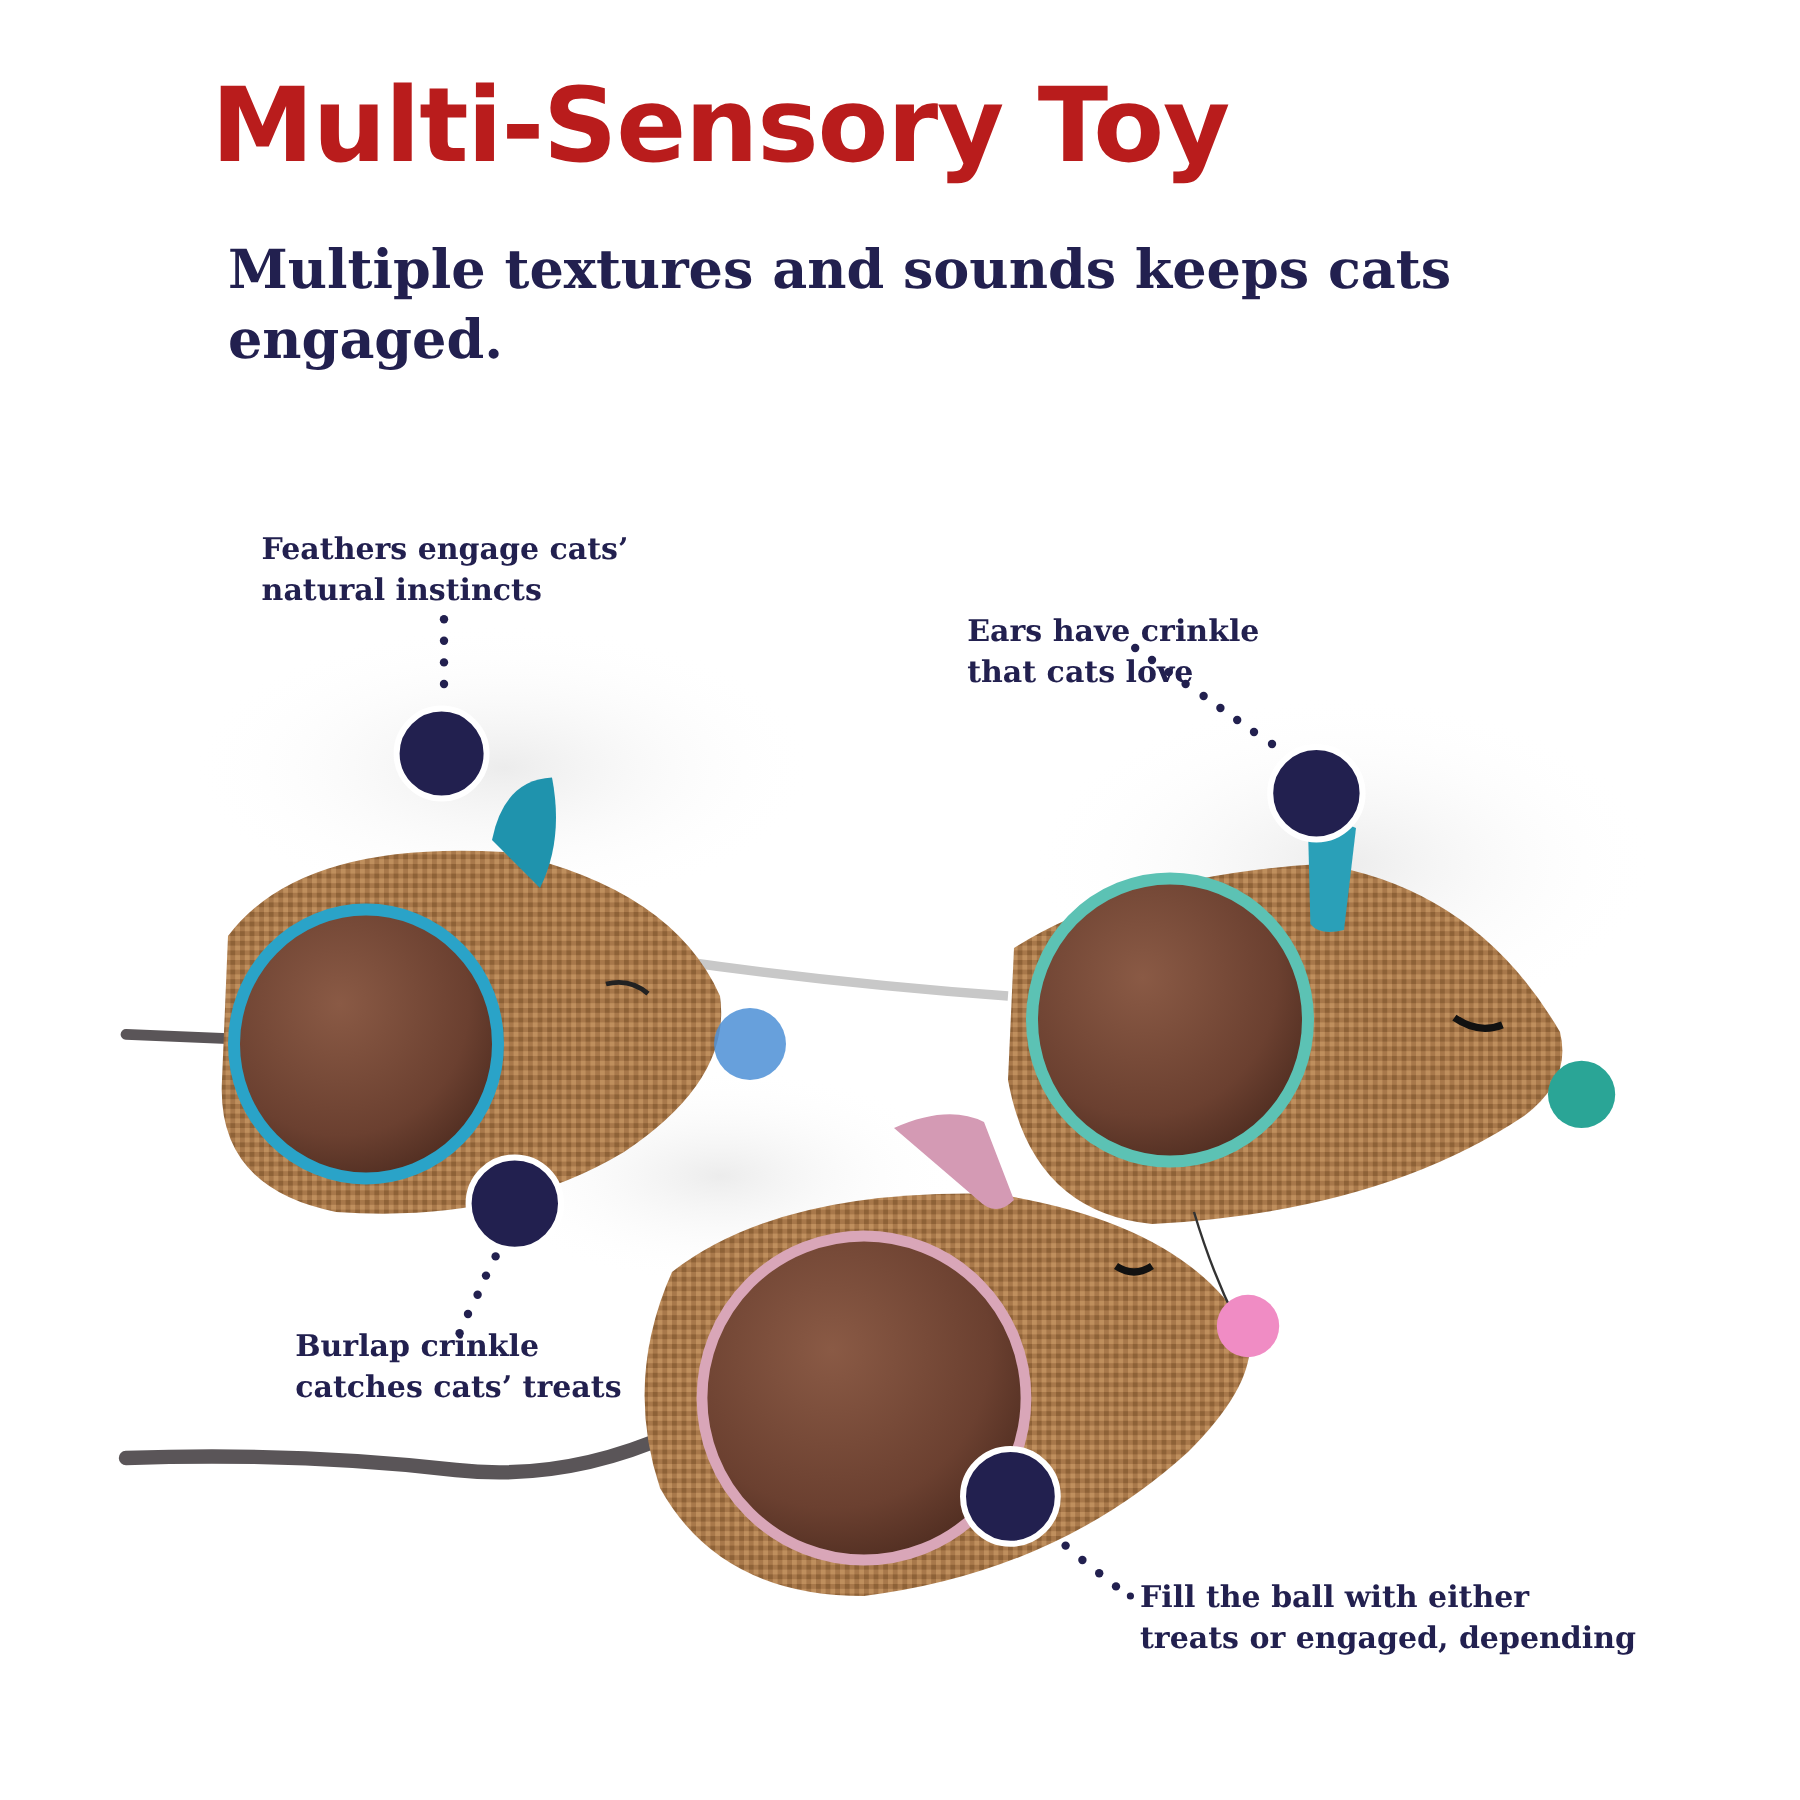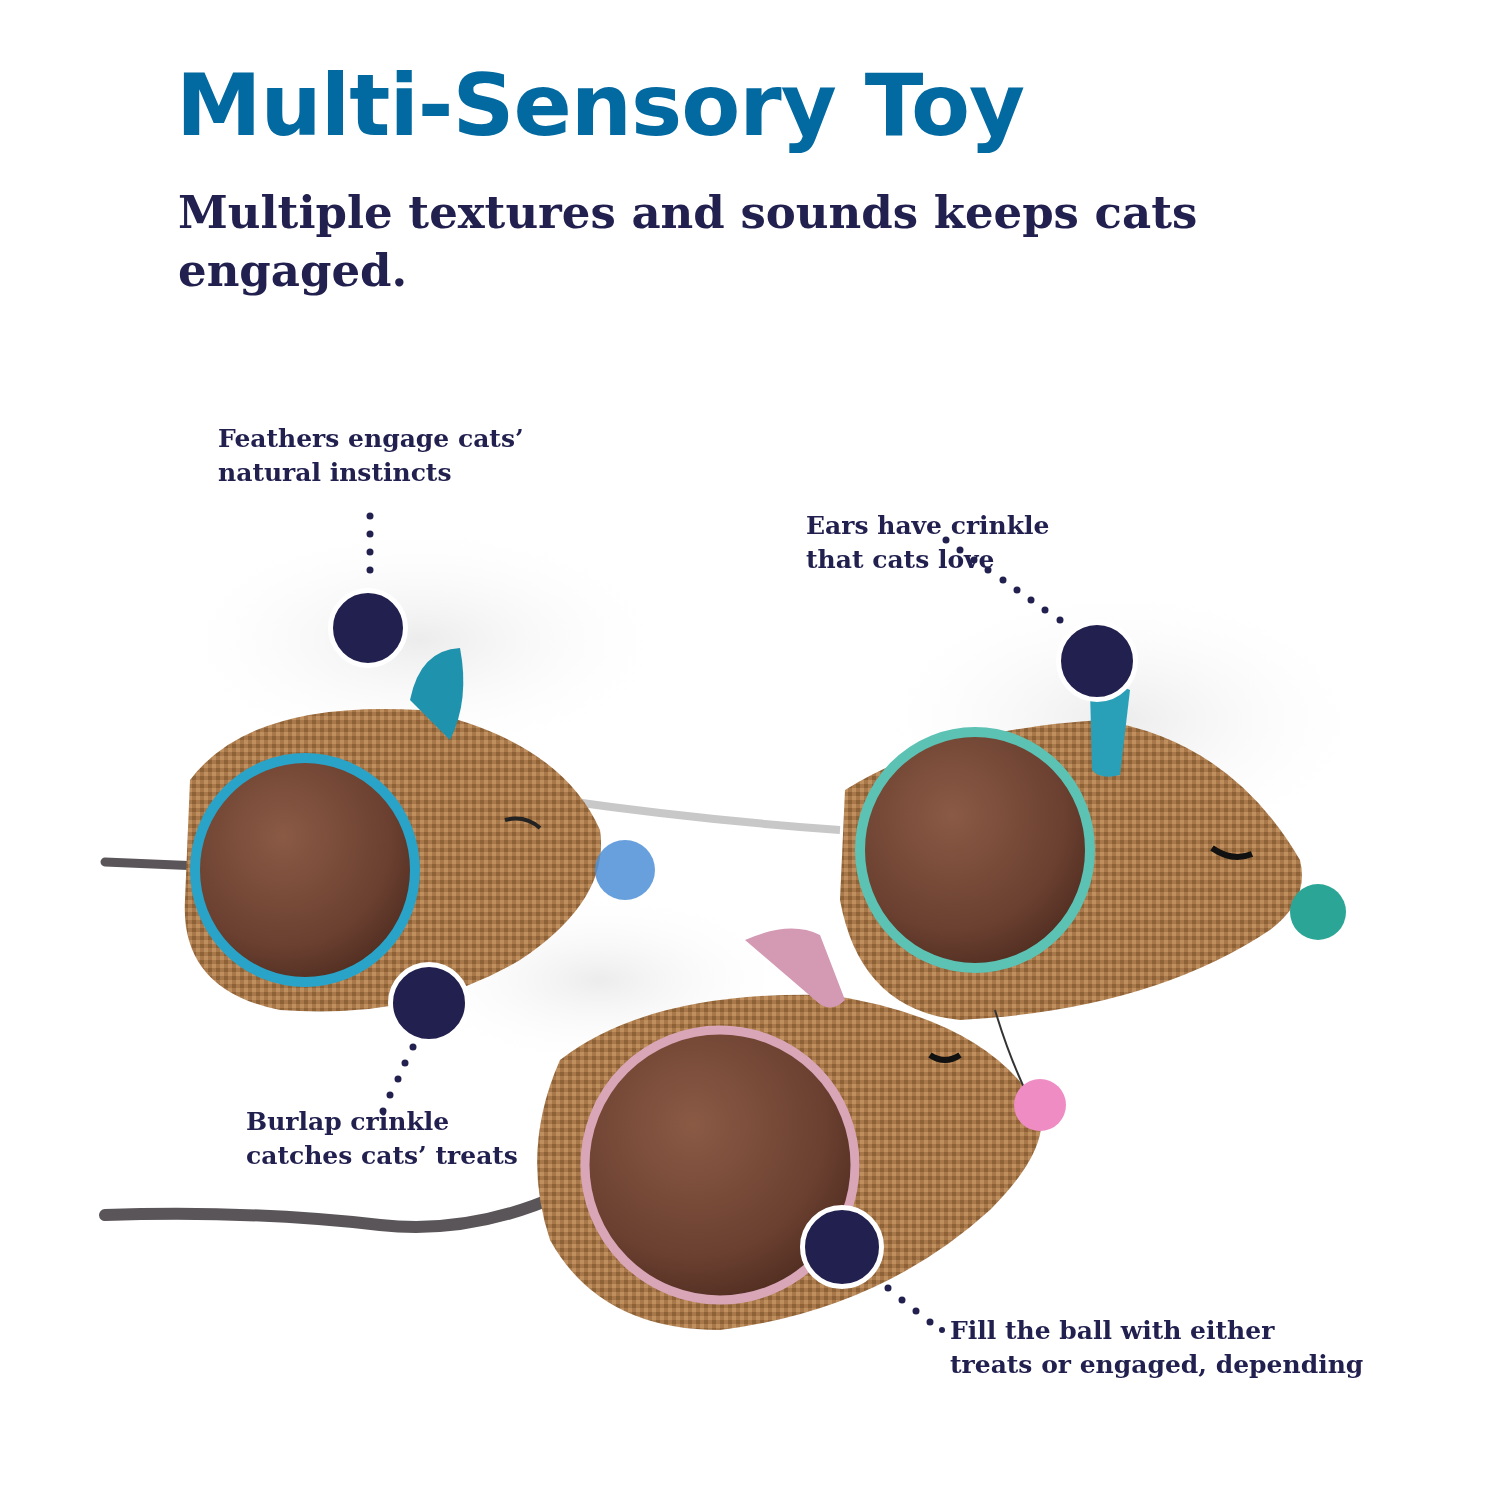--- a/index.html
+++ b/index.html
@@ -1,18 +1,18 @@
 <!DOCTYPE html>
 <html><head>
 <meta charset="utf-8">
 <style>
   html, body { margin: 0; padding: 0; background: #ffffff; }
   body { width: 1500px; height: 1500px; position: relative; overflow: hidden; font-family: "DejaVu Serif", serif; color: #22204f; }
-  .title { position: absolute; left: 176px; top: 62px; font-family: "DejaVu Sans", sans-serif; font-weight: 700; font-size: 86px; letter-spacing: -1px; line-height: 1; color: #0369a1; margin: 0; }
-  .subtitle { position: absolute; left: 178px; top: 184px; width: 1080px; font-family: "DejaVu Serif", serif; font-weight: 700; font-size: 45px; line-height: 58px; color: #22204f; margin: 0; }
+  .title { position: absolute; left: 176px; top: 62px; font-family: "DejaVu Sans", sans-serif; font-weight: 700; font-size: 86px; letter-spacing: -1px; line-height: 1; color: #b91c1c; margin: 0; }
+  .subtitle { position: absolute; left: 178px; top: 184px; width: 1080px; font-family: "DejaVu Serif", serif; font-weight: 700; font-size: 45px; line-height: 58px; color: #22204f; margin: 12px; }
   .label { position: absolute; font-family: "DejaVu Serif", serif; font-weight: 700; font-size: 25px; line-height: 34px; color: #22204f; }
   .photo { position: absolute; left: 0; top: 0; width: 1500px; height: 1500px; }
   .dot { position: absolute; border-radius: 50%; background: #22204f; border: 5px solid #ffffff; box-sizing: border-box; }
 </style>
 </head>
 <body>
 
 <svg class="photo" viewBox="0 0 1500 1500" xmlns="http://www.w3.org/2000/svg">
   <defs>
     <pattern id="burlap" width="8" height="8" patternUnits="userSpaceOnUse">
@@ -93,21 +93,21 @@
 </svg>
 
 <div class="dot" style="left:328px; top:588px; width:80px; height:80px;"></div>
 <div class="dot" style="left:1056px; top:620px; width:82px; height:82px;"></div>
 <div class="dot" style="left:388px; top:962px; width:82px; height:82px;"></div>
 <div class="dot" style="left:800px; top:1205px; width:84px; height:84px;"></div>
 
 <h1 class="title">Multi-Sensory Toy</h1>
 <p class="subtitle">Multiple textures and sounds keeps cats engaged.</p>
 
-<div class="label" style="left:218px; top:422px;">
+<div class="label" style="left:218px; top:441px;">
   <div>Feathers engage cats’</div>
   <div>natural instincts</div>
 </div>
 
 <div class="label" style="left:806px; top:467px;margin-top:42px;">
   <div>Ears have crinkle</div>
   <div>that cats love</div>
 </div>
 
 <div class="label" style="left:246px; top:1105px;">

